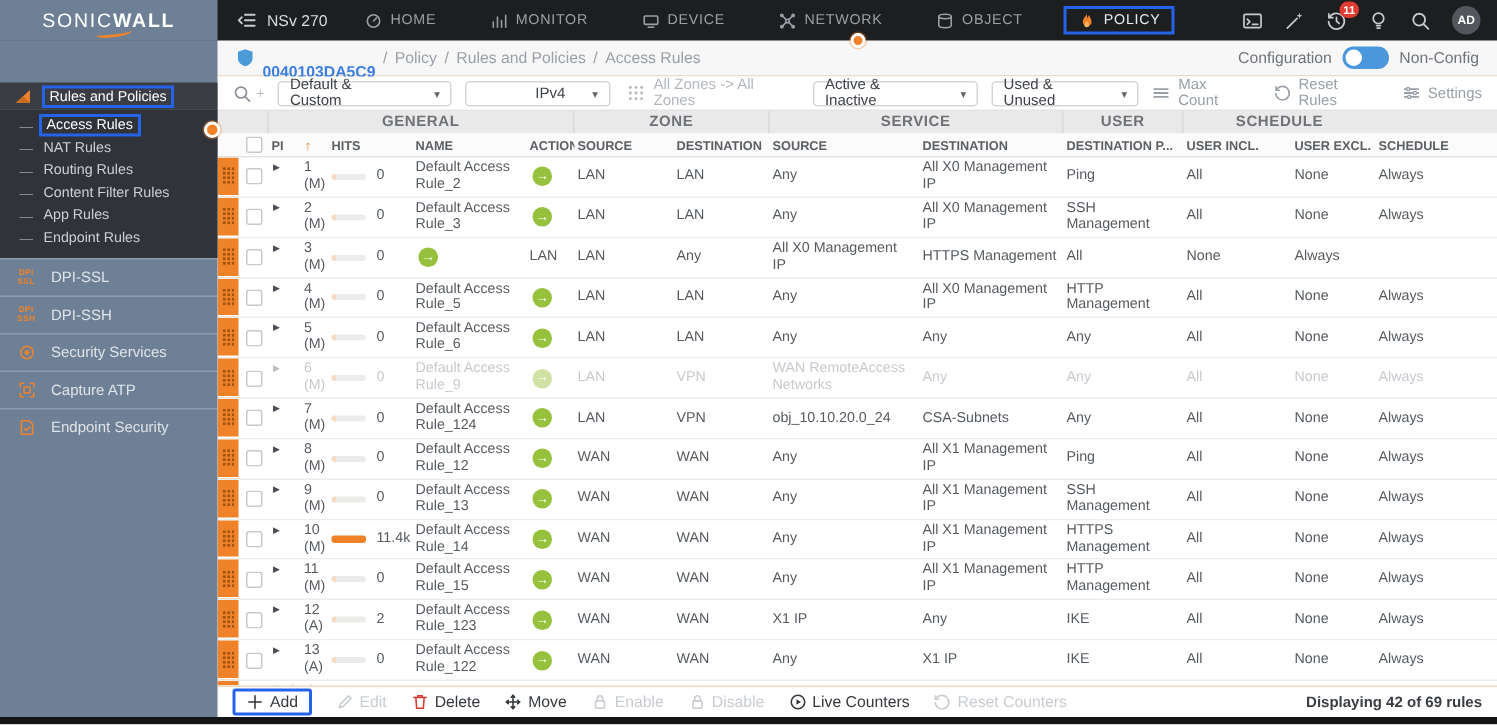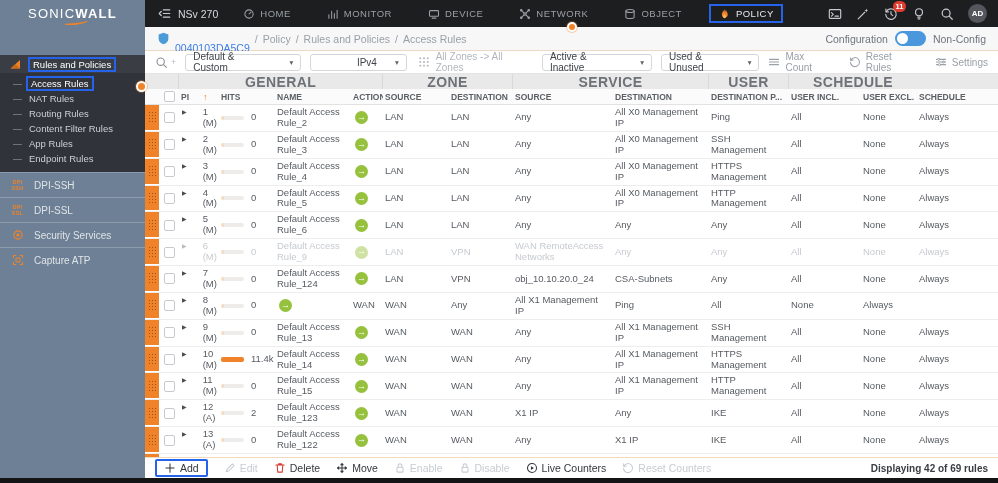--- a/index.html
+++ b/index.html
@@ -40,38 +40,38 @@
   .sb-sub .lbl { white-space:nowrap; }
   .sb-sub.active .lbl { border:2px solid #2563eb; color:#fff; padding:0 3px; margin-left:-3px; }
   .sb-item { height:25px; display:flex; align-items:center; gap:8px; padding-left:9px; color:#e0e3e7; border-top:1px solid rgba(255,255,255,.22); font-size:10px; cursor:pointer; }
   .sb-item .ic { color:#f08229; width:17px; display:flex; justify-content:center; flex:none; }
   .stacktxt { font-size:5.5px; font-weight:bold; line-height:1.1; color:#f08229; text-align:center; letter-spacing:.3px; }
 
   
   .main { position:absolute; left:145px; top:27px; right:0; bottom:5px; display:flex; flex-direction:column; background:#fff; }
 
   .bcrumb { height:24px; flex:none; background:#f7f7f8; border-bottom:1px solid #f0d9c2; display:flex; align-items:center; padding:0 12px; font-size:10.5px; color:#9aa0a8; gap:5px; }
-  .bc-id { color:#3b7de0; font-weight:normal; cursor:pointer;margin-top:18px; }
+  .bc-id { color:#3b7de0; font-weight:bold; cursor:pointer;margin-top:18px; }
   .bc-right { margin-left:auto; display:flex; align-items:center; gap:7px; color:#6f747b; }
   .toggle { width:31px; height:15px; border-radius:8px; background:#4a97dd; position:relative; cursor:pointer; flex:none; }
   .knob { position:absolute; left:2px; top:2px; width:11px; height:11px; border-radius:50%; background:#fff; }
 
   .filterbar { height:23px; flex:none; background:#fff; border-bottom:1px solid #e4e4e4; display:flex; align-items:center; gap:9px; padding:0 10px; font-size:10px; color:#3f4349; }
   .fsearch { display:flex; align-items:center; gap:3px; color:#8b9097; }
   .fplus { font-size:9px; color:#b9bdc2; }
   .fselect { border:1px solid #d6d6d6; border-radius:3px; height:17px; display:flex; align-items:center; justify-content:space-between; padding:0 7px; gap:18px; cursor:pointer; background:#fff; }
   .caret { font-size:7.5px; color:#5f6368; }
   .w1{ width:118px; } .w2{ width:98px;justify-content:flex-end; } .w3{ width:112px; } .w4{ width:100px; }
   .zones { color:#b3b7bd; display:flex; gap:6px; align-items:center; padding:0 2px; }
   .fb-right { margin-left:auto; display:flex; gap:17px; color:#9aa0a7; }
   .fb-act { display:flex; gap:5px; align-items:center; cursor:pointer; }
 
   
   .tgroup { display:grid; grid-template-columns:34px 204px 130px 196px 80px 128px 1fr; height:15px; flex:none; background:#e9e9ea; }
-  .tg-cell { display:flex; align-items:center; justify-content:center; font-size:14px; font-weight:bold; color:#6e7276; border-right:1px solid #d9d9da; letter-spacing:.4px; }
+  .tg-cell { display:flex; align-items:center; justify-content:center; font-size:10px; font-weight:bold; color:#6e7276; border-right:1px solid #d9d9da; letter-spacing:.4px; }
   .tg-cell:last-child { border-right:none; }
   .cols { display:grid; grid-template-columns:14px 20px 40px 56px 76px 32px 66px 64px 100px 96px 80px 72px 56px 1fr; }
   .thead { height:16px; flex:none; background:#fbfbfb; border-bottom:1px solid #e2e2e2; align-items:center; }
   .th { font-size:8.5px; font-weight:bold; color:#5c6065; padding-left:2px; white-space:nowrap; overflow:hidden; display:flex; align-items:center; gap:14px; }
   .sort-arrow { color:#f08229; font-size:9px; font-weight:bold; }
   .tbody { flex:1; overflow:hidden; }
   .trow { border-bottom:1px solid #ededee; background:#fff; align-items:center; min-height:21.5px; }
   .cell { font-size:9.5px; color:#565b61; padding:2px 4px 2px 2px; line-height:1.15; overflow:hidden; }
   .handle { align-self:stretch; background:#f08229; border-bottom:1px solid #fff; display:flex; align-items:center; justify-content:center; cursor:grab; padding:0; }
   .dots { width:8px; height:12px; background-image:radial-gradient(circle,#9e5410 .9px,transparent 1px); background-size:3px 3px; }
@@ -250,47 +250,56 @@
           <span class="lbl">App Rules</span>
         </div>
         <div class="sb-sub">
           <span class="dash"><span style="font-size:9px;line-height:1">—</span></span>
           <span class="lbl">Endpoint Rules</span>
         </div>
       </div>
     <div class="sb-lower">
         <div class="sb-item">
           <span class="ic" style="display: flex;">
+            <span class="stacktxt">DPI<br>SSL</span>
+          </span>
+          <span>DPI-SSL</span>
+        </div>
+        <div class="sb-item">
+          <span class="ic" style="display: flex;">
             <span class="stacktxt">DPI<br>SSH</span>
           </span>
           <span>DPI-SSH</span>
-        </div>
-        <div class="sb-item">
-          <span class="ic" style="display: flex;">
-            <span class="stacktxt">DPI<br>SSL</span>
-          </span>
-          <span>DPI-SSL</span>
         </div>
         <div class="sb-item">
           <span class="ic" style="display: flex;">
             <svg viewBox="0 0 16 16" width="12" height="12" fill="none" stroke="currentColor" stroke-width="1.4" stroke-linecap="round" stroke-linejoin="round">
               <circle cx="8" cy="8" r="5.5"></circle>
               <circle cx="8" cy="8" r="2.2" fill="currentColor" stroke="none"></circle>
             </svg>
           </span>
           <span>Security Services</span>
         </div>
         <div class="sb-item">
           <span class="ic" style="display: flex;">
             <svg viewBox="0 0 16 16" width="12" height="12" fill="none" stroke="currentColor" stroke-width="1.4" stroke-linecap="round" stroke-linejoin="round">
               <path d="M5 2H2v3M11 2h3v3M14 11v3h-3M5 14H2v-3"></path>
               <rect x="5.3" y="5.3" width="5.4" height="5.4" rx="1"></rect>
             </svg>
           </span>
           <span>Capture ATP</span>
+        </div>
+        <div class="sb-item">
+          <span class="ic" style="display: flex;">
+            <svg viewBox="0 0 16 16" width="12" height="12" fill="none" stroke="currentColor" stroke-width="1.4" stroke-linecap="round" stroke-linejoin="round">
+              <path d="M3 2h7l3 3v9H3z"></path>
+              <path d="M5.8 9l1.6 1.6L10.5 7.5"></path>
+            </svg>
+          </span>
+          <span>Endpoint Security</span>
         </div>
       </div>
   </div>
 
   <div class="main">
 
     <div class="bcrumb">
       <span class="nr-ico" style="color:#4b9bd8">
         <svg viewBox="0 0 16 16" width="13" height="13" fill="currentColor">
             <path d="M8 1l6 2v5.2c0 3.8-2.8 5.8-6 6.8-3.2-1-6-3-6-6.8V3z"></path>
@@ -508,21 +517,20 @@
             <span class="checkbox"></span>
           </div>
           <div class="cell pi-cell">
             <span class="exp">▶</span>
             <span class="pin">3 (M)</span>
           </div>
           <div class="cell hits-cell">
             <span class="hbar"></span>
             <span>0</span>
           </div>
-          <div class="cell">Default Access Rule_4</div>
           <div class="cell action-cell">
             <span class="allow">
               <span>→</span>
             </span>
           </div>
           <div class="cell">LAN</div>
           <div class="cell">LAN</div>
           <div class="cell">Any</div>
           <div class="cell">All X0 Management IP</div>
           <div class="cell">HTTPS Management</div>
@@ -658,20 +666,21 @@
             <span class="checkbox"></span>
           </div>
           <div class="cell pi-cell">
             <span class="exp">▶</span>
             <span class="pin">8 (M)</span>
           </div>
           <div class="cell hits-cell">
             <span class="hbar"></span>
             <span>0</span>
           </div>
+          <div class="cell">Default Access Rule_12</div>
           <div class="cell action-cell">
             <span class="allow">
               <span>→</span>
             </span>
           </div>
           <div class="cell">WAN</div>
           <div class="cell">WAN</div>
           <div class="cell">Any</div>
           <div class="cell">All X1 Management IP</div>
           <div class="cell">Ping</div>

